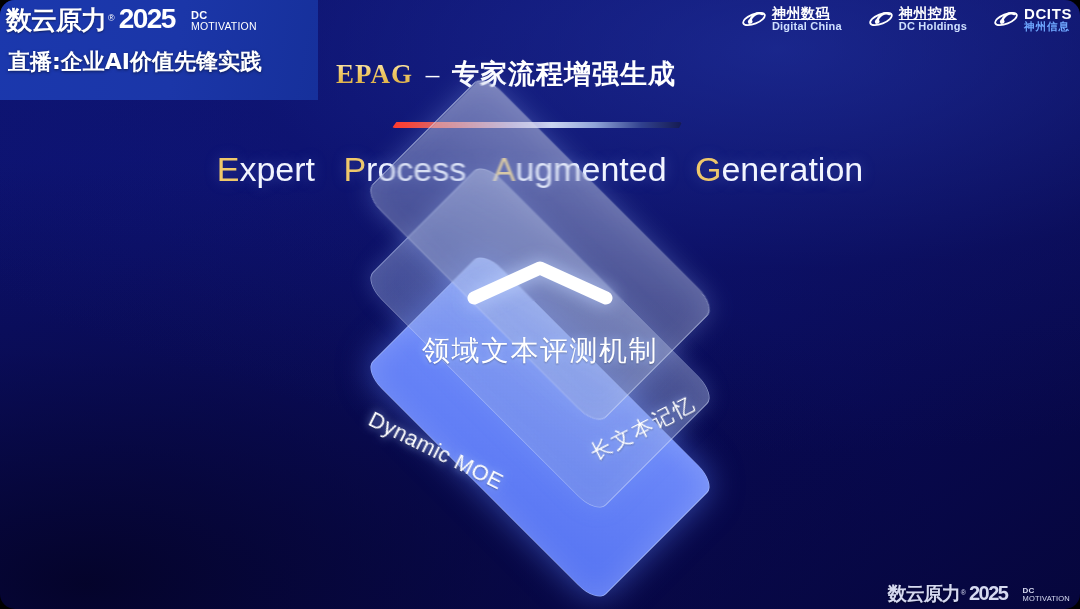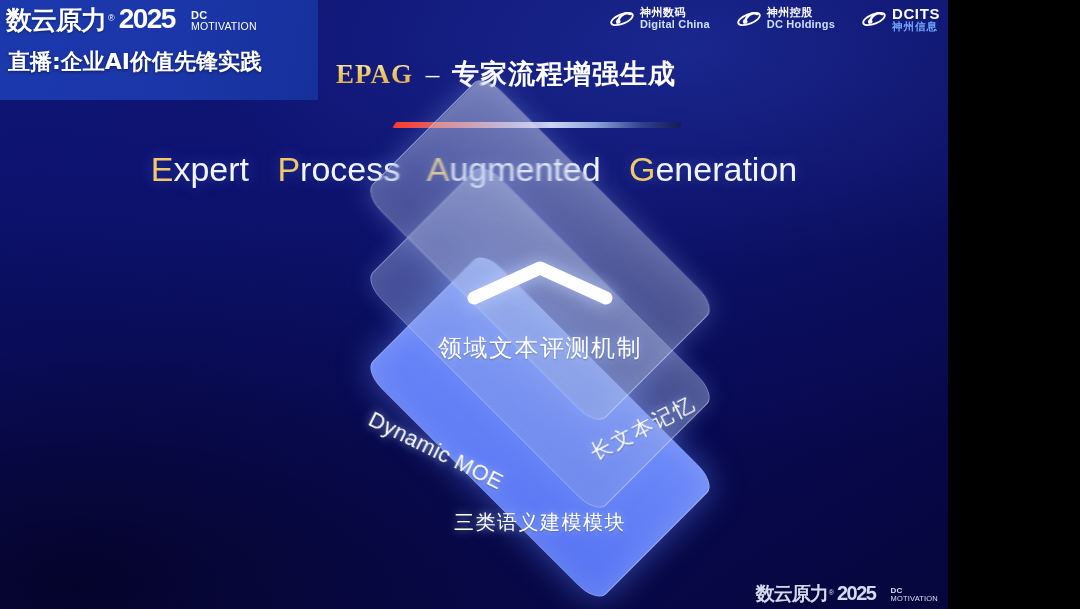--- a/index.html
+++ b/index.html
@@ -1,27 +1,28 @@
 <!DOCTYPE html>
 <html lang="zh"><head>
 <meta charset="utf-8">
 <title>EPAG Slide</title>
 <style>
   html,body{margin:0;padding:0;background:#000;}
   *{box-sizing:border-box;}
 
   .stage{
     position:relative;
-    width:948px;height:609px;
+    width:1080px;height:609px;
     overflow:hidden;
     font-family:"Liberation Sans","DejaVu Sans",sans-serif;
     background:
       radial-gradient(130% 95% at 72% 8%, rgba(38,58,170,.55) 0%, rgba(20,28,120,.25) 38%, rgba(8,8,60,0) 70%),
       radial-gradient(80% 70% at 8% 96%, rgba(4,3,40,.95) 0%, rgba(7,7,58,.45) 55%, rgba(10,12,80,0) 100%),
       linear-gradient(148deg,#0d1472 0%,#0c1170 26%,#0a0d62 52%,#080950 74%,#06063c 100%);
+    border-radius: 15px;
   }
 
   
   .hdr-panel{
     position:absolute;left:0;top:0;width:318px;height:100px;
     background:linear-gradient(100deg,#1b38ad 0%,#1b36a8 55%,#16309b 100%);
   }
   .brand{
     position:absolute;left:6px;top:6px;
     display:flex;align-items:flex-end;gap:4px;
@@ -52,22 +53,22 @@
     text-align:right;
   }
 
   .partners{
     position:absolute;right:8px;top:6px;
     display:flex;align-items:center;gap:26px;
   }
   .plogo{display:flex;align-items:center;gap:5px;}
   .swirl{width:26px;height:22px;flex:0 0 auto;}
   .ptxt{display:flex;flex-direction:column;line-height:1.08;}
-  .ptxt .cn{font-size:11px;font-weight:700;color:#fff;letter-spacing:.5px;
-            font-family:"DejaVu Sans","Liberation Sans",sans-serif;}
+  .ptxt .cn{font-size:14px;font-weight:700;color:#fff;letter-spacing:.5px;
+            font-family:"DejaVu Sans","Liberation Sans",sans-serif;text-decoration:underline;}
   .ptxt .en{font-size:11px;font-weight:700;color:#cfe0ff;letter-spacing:.2px;}
   .ptxt .bigen{font-size:15px;font-weight:700;color:#fff;letter-spacing:.6px;line-height:1;}
   .ptxt .cnblue{font-size:10.5px;font-weight:700;color:#6fa8ff;letter-spacing:1px;
                 font-family:"DejaVu Sans","Liberation Sans",sans-serif;}
 
   
   .title-row{
     position:absolute;left:336px;top:56px;
     font-size:27px;font-weight:700;white-space:nowrap;
     font-family:Liberation Serif, serif;
@@ -137,21 +138,21 @@
   }
 
   .lbl{
     position:absolute;color:#ffffff;white-space:nowrap;
     font-family:"DejaVu Sans","Liberation Sans",sans-serif;
     text-shadow:0 0 9px rgba(160,190,255,.9),0 1px 2px rgba(0,0,0,.35);
     font-weight:700;
   }
   .lbl-top{
     left:0;right:0;top:332px;text-align:center;
-    font-size:24px;letter-spacing:1.5px;font-weight:500;
+    font-size:28px;letter-spacing:1.5px;font-weight:500;
   }
   .lbl-mid-left{
     left:370px;top:405px;font-size:22px;font-weight:400;letter-spacing:.5px;
     transform:rotate(26.5deg);transform-origin:left center;
     font-family:"Liberation Sans","DejaVu Sans",sans-serif;
   }
   .lbl-mid-right{
     left:592px;top:440px;font-size:21px;font-weight:500;letter-spacing:2px;
     transform:rotate(-27deg);transform-origin:left center;
   }
@@ -254,21 +255,20 @@
     <div class="layer l-mid"></div>
     <div class="layer l-top"></div>
 
     <svg class="chev" viewBox="0 0 152 48">
       <path d="M10 40 L76 10 L142 40" fill="none" stroke="#ffffff" stroke-width="13" stroke-linecap="round" stroke-linejoin="round"></path>
     </svg>
 
     <div class="lbl lbl-top">领域文本评测机制</div>
     <div class="lbl lbl-mid-left">Dynamic MOE</div>
     <div class="lbl lbl-mid-right">长文本记忆</div>
-    <div class="lbl lbl-bot">三类语义建模模块</div>
   </div>
 
   <div class="watermark">
     <span class="brand-cn">数云原力</span>
     <span class="brand-reg">®</span>
     <span class="brand-year">2025</span>
     <span class="brand-dc">
       <b>DC</b>
       <span>MOTIVATION</span>
     </span>

